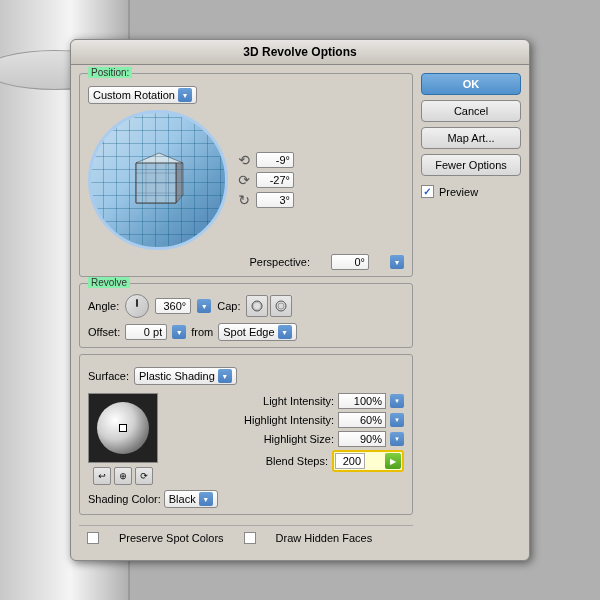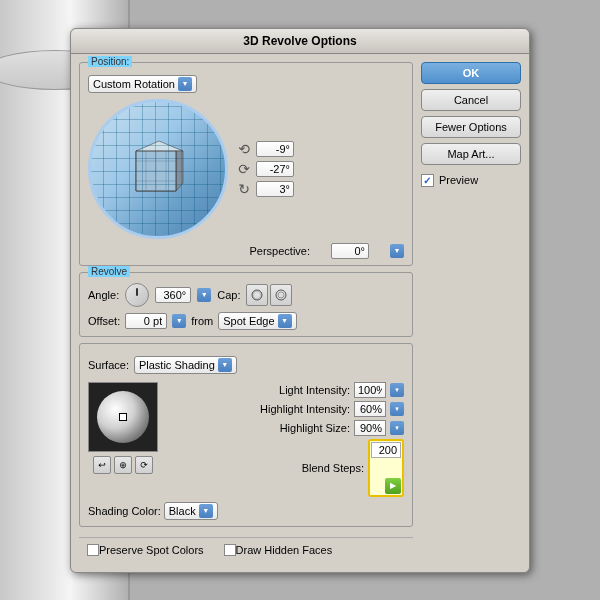--- a/index.html
+++ b/index.html
@@ -84,21 +84,21 @@
       border: 1px solid #999;
       border-radius: 3px;
       padding: 6px 8px;
       position: relative;
     }
 
     .section-label {
       position: absolute;
       top: -7px;
       left: 8px;
-      background: #7dd3fc;
+      background: #86efac;
       padding: 0 3px;
       font-size: 10px;
       color: #333;
     }
 
     
     .position-header {
       display: flex;
       align-items: center;
       gap: 5px;
@@ -347,21 +347,21 @@
       color: #000;
       white-space: nowrap;
     }
 
     .param-value {
       background: linear-gradient(to bottom, #fff, #f0f0f0);
       border: 1px solid #888;
       border-radius: 0;
       padding: 1px 3px;
       font-size: 11px;
-      width: 32px;
+      width: 48px;
       text-align: right;
     }
 
     .param-arrow {
       width: 14px;
       height: 14px;
       background: linear-gradient(to bottom, #6a9fd8, #4a7fc0);
       border-radius: 2px;
       display: flex;
       align-items: center;
@@ -376,24 +376,23 @@
       align-items: center;
       justify-content: flex-end;
       gap: 4px;
     }
 
     .blend-highlight {
       border: 2px solid #e8c000;
       border-radius: 3px;
       padding: 1px;
       display: flex;
-      align-items: flex-end;
+      align-items: flex-start;
       gap: 20px;
       background: #ffffd0;
-      flex-direction: column;
     }
 
     .blend-value {
       background: white;
       border: 1px solid #aaa;
       padding: 1px 3px;
       font-size: 11px;
       width: 30px;
       text-align: right;
     }
@@ -425,21 +424,21 @@
       align-items: center;
       gap: 20px;
       padding: 6px 8px 8px;
       border-top: 1px solid #aaa;
       margin-top: 4px;
     }
 
     .checkbox-item {
       display: flex;
       align-items: center;
-      gap: 0;
+      gap: 20px;
       cursor: pointer;
     }
 
     .checkbox {
       width: 12px;
       height: 12px;
       border: 1px solid #888;
       background: white;
       display: flex;
       align-items: center;
@@ -675,22 +674,22 @@
           <div class="checkbox"></div>
           <span>Draw Hidden Faces</span>
         </div>
       </div>
 
     </div>
 
     <div class="right-panel">
       <button class="btn btn-ok">OK</button>
       <button class="btn">Cancel</button>
+      <button class="btn">Map Art...</button>
       <button class="btn fewer-options-btn">Fewer Options</button>
-      <button class="btn">Map Art...</button>
       <div class="preview-row">
         <div class="preview-checkbox">
           <span class="checkmark">✓</span>
         </div>
         <span>Preview</span>
       </div>
     </div>
 
   </div>
 </div>

